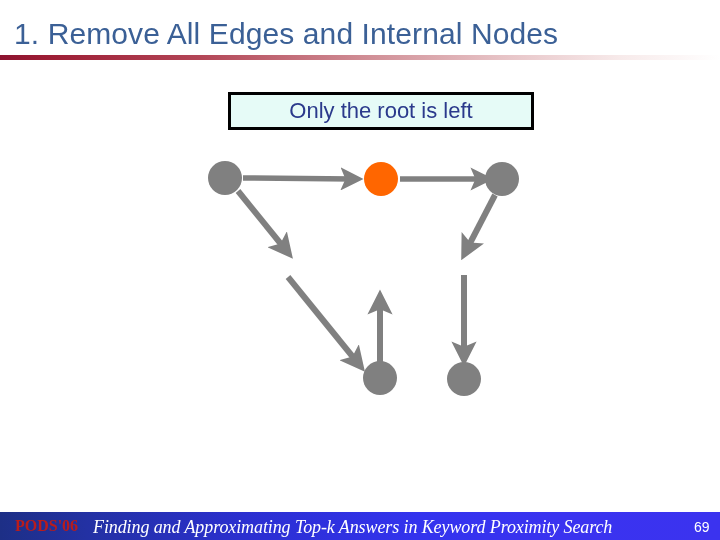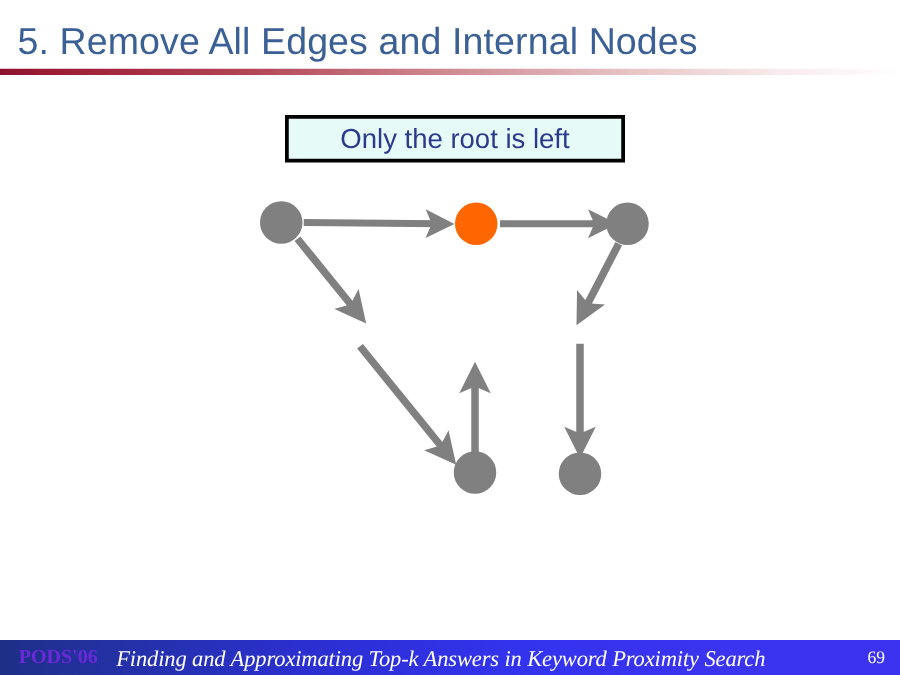--- a/index.html
+++ b/index.html
@@ -51,21 +51,21 @@
         #e7c4c7 70%,
         #f7eaea 86%,
         #ffffff 100%);
   }
 
   
   #callout-box {
     position: absolute;
     left: 228px;
     top: 92px;
-    width: 272px;
+    width: 306px;
     height: 38px;
     box-sizing: border-box;
     background: #e6fbf7;
     border: 3px solid #000000;
     display: flex;
     align-items: center;
     justify-content: center;
   }
   #callout-text {
     font-family: "Liberation Sans", sans-serif;
@@ -100,21 +100,21 @@
         #3a33f0 78%,
         #3b33ef 100%);
   }
   #footer-venue {
     position: absolute;
     left: 15px;
     top: 516px;
     font-family: "Liberation Serif", serif;
     font-weight: bold;
     font-size: 16px;
-    color: #6d28d9;
+    color: #b91c1c;
     line-height: 20px;
     white-space: nowrap;
   }
   #footer-paper-title {
     position: absolute;
     left: 93px;
     top: 517px;
     font-family: "Liberation Serif", serif;
     font-style: italic;
     font-size: 18px;
@@ -122,30 +122,30 @@
     line-height: 20px;
     white-space: nowrap;
     letter-spacing: -0.1px;
   }
   #footer-page-number {
     position: absolute;
     left: 694px;
     top: 518px;
     width: 24px;
     text-align: left;
-    font-family: Liberation Serif, serif;
+    font-family: Liberation Sans, sans-serif;
     font-size: 14px;
     color: #ffffff;
     line-height: 18px;
   }
 </style>
 </head>
 <body>
 
-<div id="slide-title">5. Remove All Edges and Internal Nodes</div>
+<div id="slide-title">1. Remove All Edges and Internal Nodes</div>
 
 <div id="title-rule"></div>
 
 <div id="callout-box">
   <span id="callout-text">Only the root is left</span>
 </div>
 
 <svg id="graph-canvas" viewBox="0 0 720 540" width="720" height="540" xmlns="http://www.w3.org/2000/svg">
 
   <defs>

